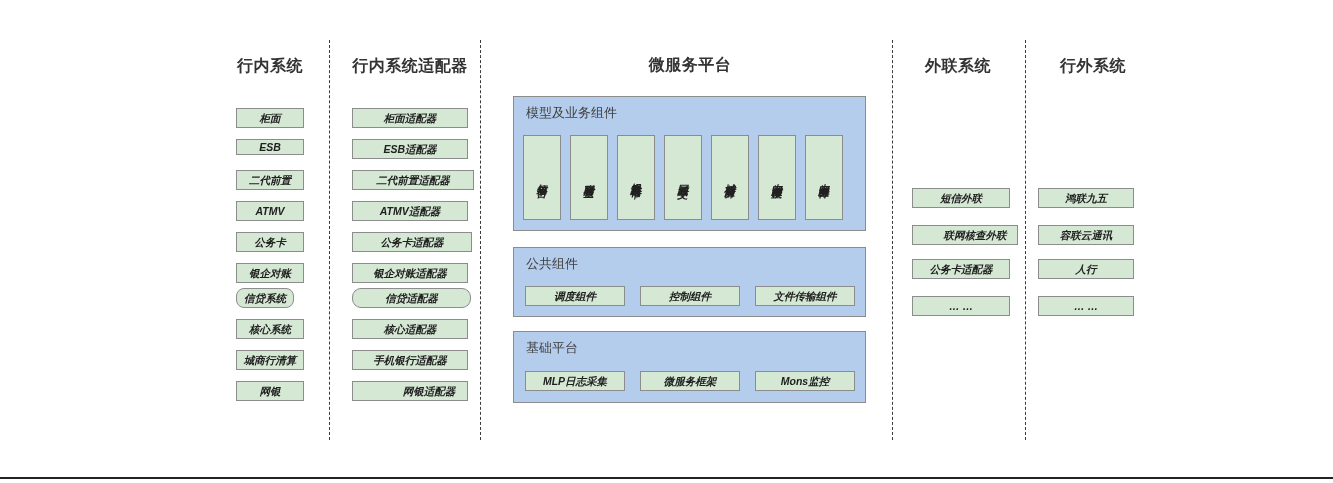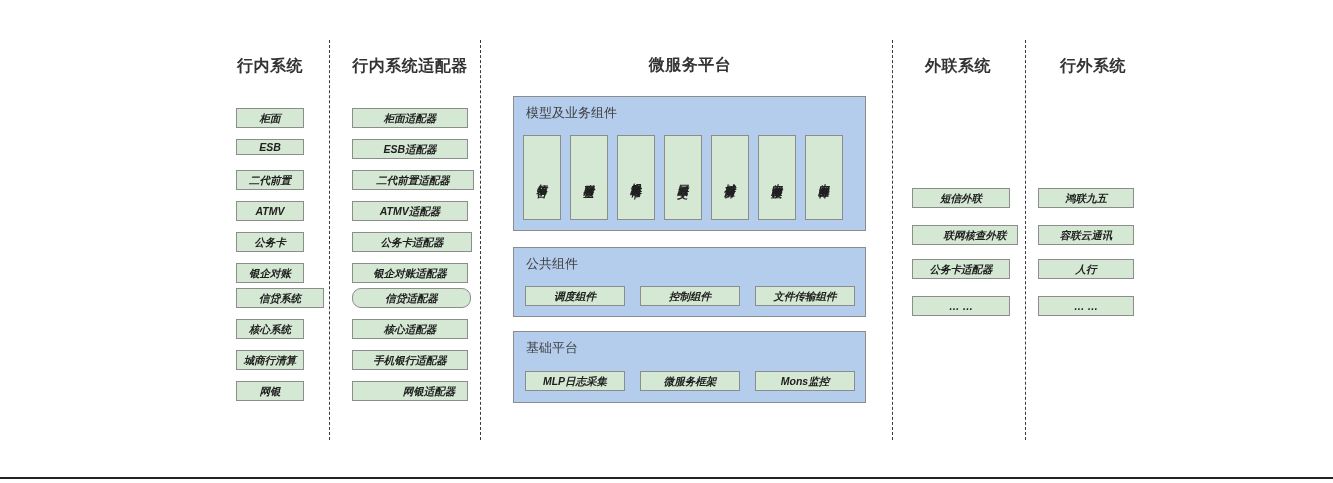--- a/index.html
+++ b/index.html
@@ -107,21 +107,21 @@
   <div class="col-title" style="left:580px; top:55px; width:220px;">微服务平台</div>
   <div class="col-title" style="left:891px; top:56px; width:134px;">外联系统</div>
   <div class="col-title" style="left:1026px; top:56px; width:134px;">行外系统</div>
 
   <div class="node" style="left:236px; top:108px;  width:68px; height:20px;">柜面</div>
   <div class="node" style="left:236px; top:139px;  width:68px; height:16px;">ESB</div>
   <div class="node" style="left:236px; top:170px;  width:68px; height:20px;">二代前置</div>
   <div class="node" style="left:236px; top:201px;  width:68px; height:20px;">ATMV</div>
   <div class="node" style="left:236px; top:232px;  width:68px; height:20px;">公务卡</div>
   <div class="node" style="left:236px; top:263px;  width:68px; height:20px;">银企对账</div>
-  <div class="node" style="left:236px; top:288px;  width:88px; height:20px;">信贷系统</div>
+  <div class="node" style="left:236px; top:288px;  width:58px; height:20px;border-radius:8px;">信贷系统</div>
   <div class="node" style="left:236px; top:319px;  width:68px; height:20px;">核心系统</div>
   <div class="node" style="left:236px; top:350px;  width:68px; height:20px;">城商行清算</div>
   <div class="node" style="left:236px; top:381px;  width:68px; height:20px;">网银</div>
 
   <div class="node" style="left:352px; top:108px;  width:116px; height:20px;">柜面适配器</div>
   <div class="node" style="left:352px; top:139px;  width:116px; height:20px;">ESB适配器</div>
   <div class="node" style="left:352px; top:170px;  width:122px; height:20px;">二代前置适配器</div>
   <div class="node" style="left:352px; top:201px;  width:116px; height:20px;">ATMV适配器</div>
   <div class="node" style="left:352px; top:232px;  width:120px; height:20px;">公务卡适配器</div>
   <div class="node" style="left:352px; top:263px;  width:116px; height:20px;">银企对账适配器</div>

